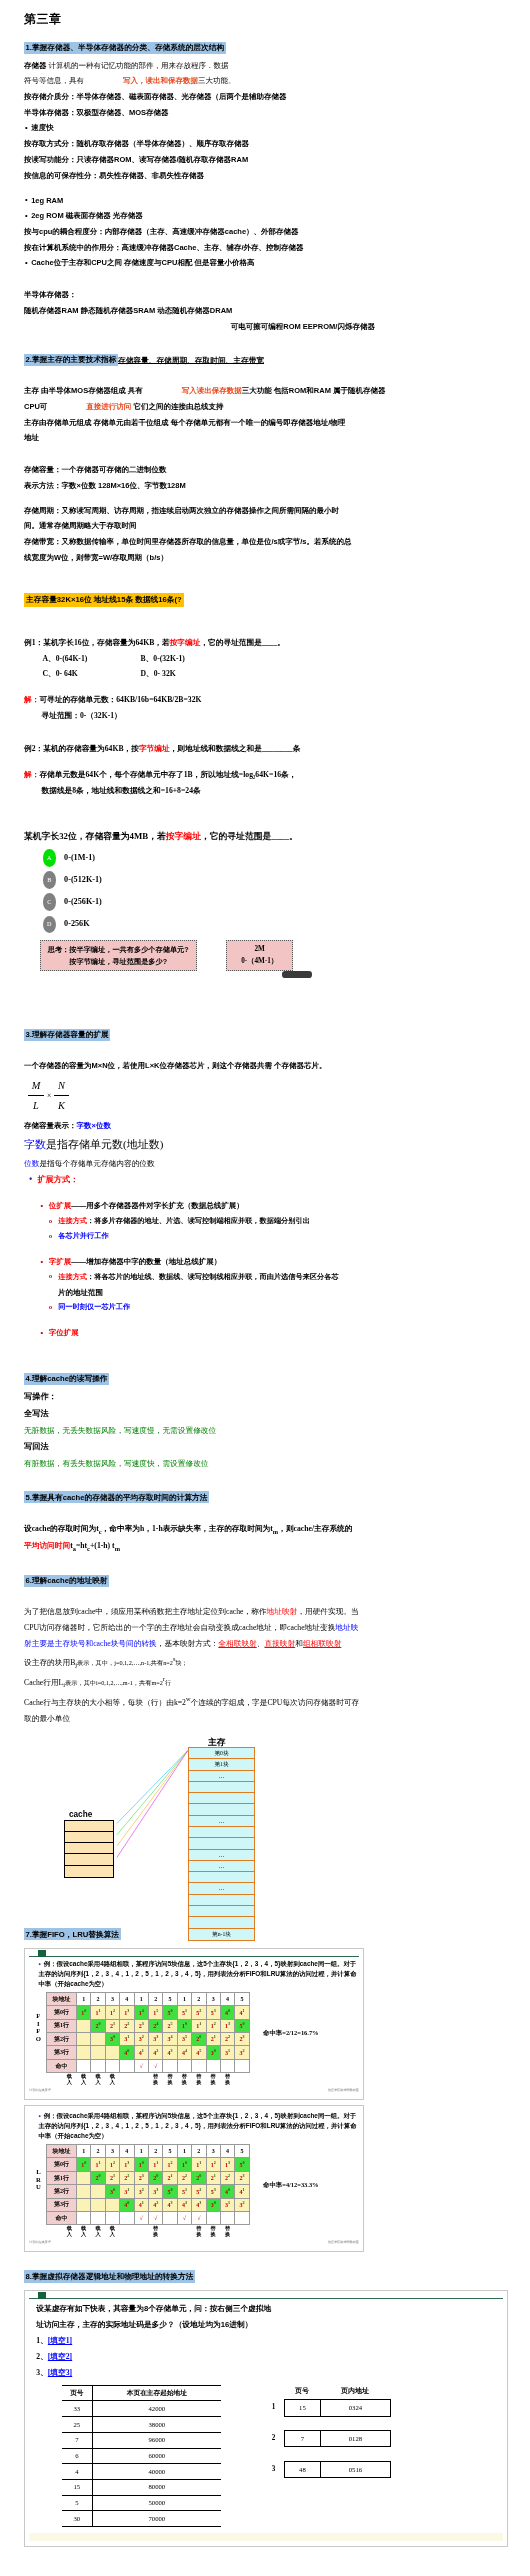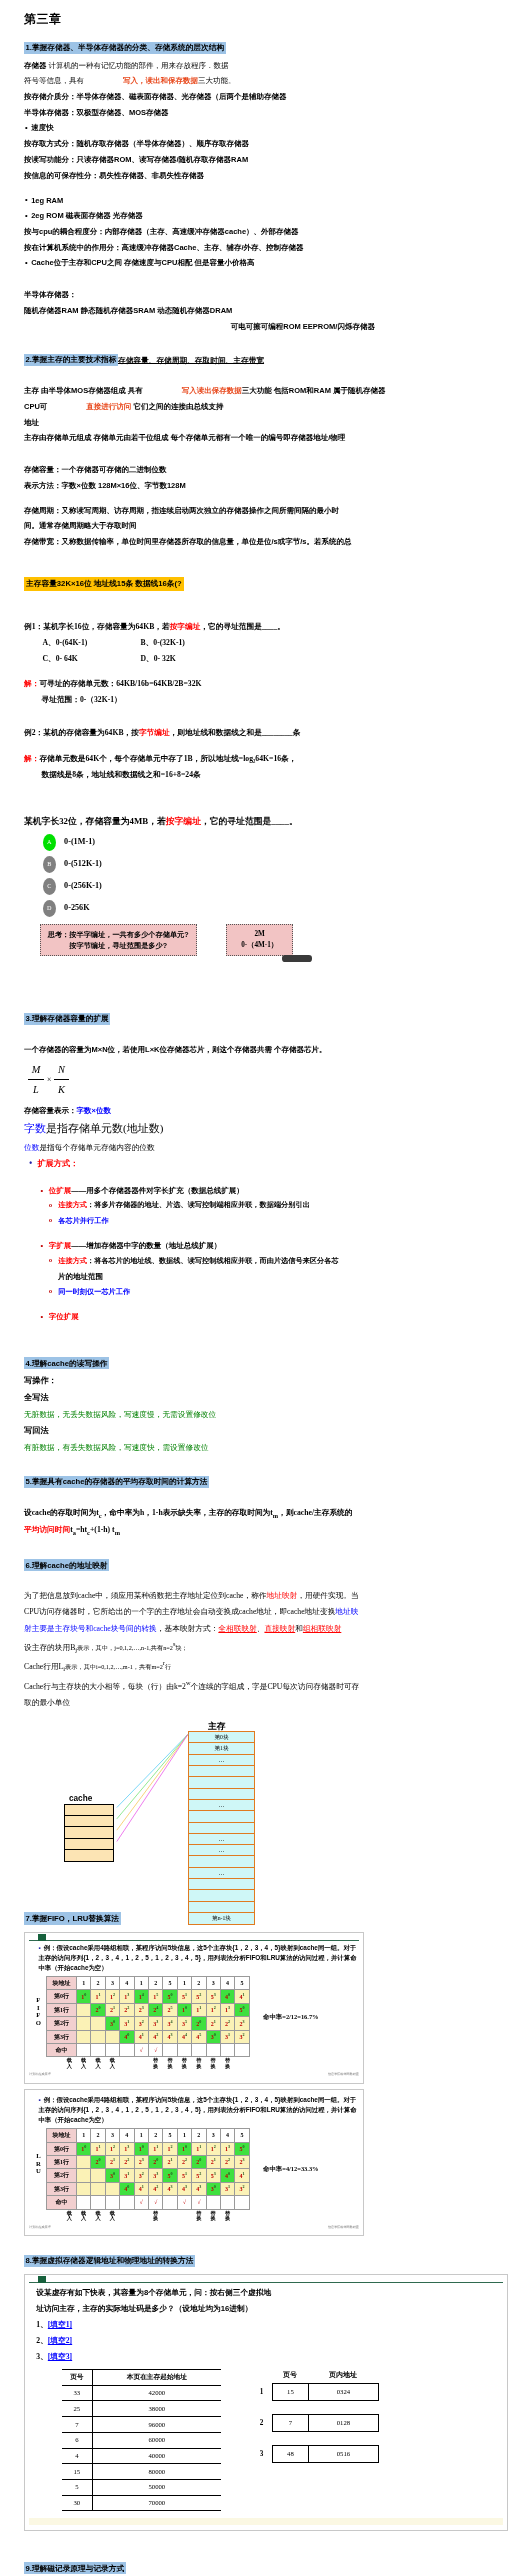--- a/index.html
+++ b/index.html
@@ -112,21 +112,21 @@
   table.algo td.white { background:#fff; }
   table.algo sup { font-size:4.1px; }
   .numred { color:#C00000; }
   .numdark { color:#1b4d1b; }
   .hitrate { font-family:"Liberation Serif",serif; font-size:6.4px; font-weight:bold; margin-left:13.4px; white-space:nowrap;}
   .footrow { display:flex; margin-left:33px; margin-top:1px; }
   .footrow span { width:14.4px; text-align:center; font-size:5.2px; font-weight:bold; line-height:1.05; }
   .shotfoot { display:flex; justify-content:space-between; font-size:3.1px; color:#777; margin-top:3.1px;}
 
   
-  .tbl-area { display:flex; gap:24px; margin:5.2px 0 0 33px; align-items:flex-start;}
+  .tbl-area { display:flex; gap:36px; margin:5.2px 0 0 33px; align-items:flex-start;}
   table.pg { border-collapse:collapse; font-family:"Liberation Serif",serif; font-size:6.7px; }
   table.pg th, table.pg td { border-bottom:0.7px solid #000; padding:1.5px 5.2px; text-align:center; }
   table.pg th { font-weight:bold; }
   table.pg .c1 { border-right:0.7px solid #000; width:30px; }
   table.pg tr:first-child th { border-top:0.7px solid #000; }
 
   .vatab { margin-left:6.2px; }
   .varow { display:flex; align-items:center; margin-bottom:13.4px; }
   .varow .idx { width:20.6px; text-align:center; font-family:"Liberation Serif",serif; font-size:7.2px; font-weight:bold;}
   .varow table { border-collapse:collapse; font-family:"Liberation Serif",serif; font-size:6.7px; }
@@ -166,29 +166,30 @@
     <div class="line center" style="padding-left:62px">可电可擦可编程ROM EEPROM/闪烁存储器</div>
   </div>
 
   <div class="gap"></div>
 
   <div class="ind">
     <div><span class="sec-head">2.掌握主存的主要技术指标</span><span class="u" style="font-weight:bold;font-size:7.7px">存储容量、存储周期、存取时间、主存带宽</span></div>
     <div class="gap"></div>
     <div class="line"><span>主存 由半导体MOS存储器组成 具有</span><span class="orangered">写入读出保存数据</span><span>三大功能 包括ROM和RAM 属于随机存储器</span></div>
     <div class="line"><span>CPU可</span><span class="orangered">直接进行访问</span><span> 它们之间的连接由总线支持</span></div>
+    <div class="line">主存由存储单元组成 存储单元由若干位组成  每个存储单元都有一个唯一的编号即存储器地址/物理</div>
     <div class="line">地址</div>
-    <div class="line">主存由存储单元组成 存储单元由若干位组成  每个存储单元都有一个唯一的编号即存储器地址/物理</div>
     <div class="gap"></div>
     <div class="line">存储容量：一个存储器可存储的二进制位数</div>
     <div class="line">表示方法：字数×位数 128M×16位、字节数128M</div>
     <div class="gap-s"></div>
     <div class="line">存储周期：又称读写周期、访存周期，指连续启动两次独立的存储器操作之间所需间隔的最小时</div>
     <div class="line">间。通常存储周期略大于存取时间</div>
     <div class="line">存储带宽：又称数据传输率，单位时间里存储器所存取的信息量，单位是位/s或字节/s。若系统的总</div>
+    <div class="line">线宽度为W位，则带宽=W/存取周期（b/s）</div>
     <div class="gap-l"></div>
     <div><span class="hl-yellow">主存容量32K×16位 地址线15条 数据线16条(?</span></div>
     <div class="gap-l"></div>
 
     <div class="line serif" style="font-size:7.7px">
       <span>例1：某机字长16位，存储容量为64KB，若</span><span class="red">按字编址</span><span>，它的寻址范围是____。</span>
     </div>
     <div class="choice"><span style="width:98px">A、0-(64K-1)</span><span>B、0-(32K-1)</span></div>
     <div class="choice"><span style="width:98px">C、0- 64K</span><span>D、0- 32K</span></div>
     <div class="gap-s"></div>

